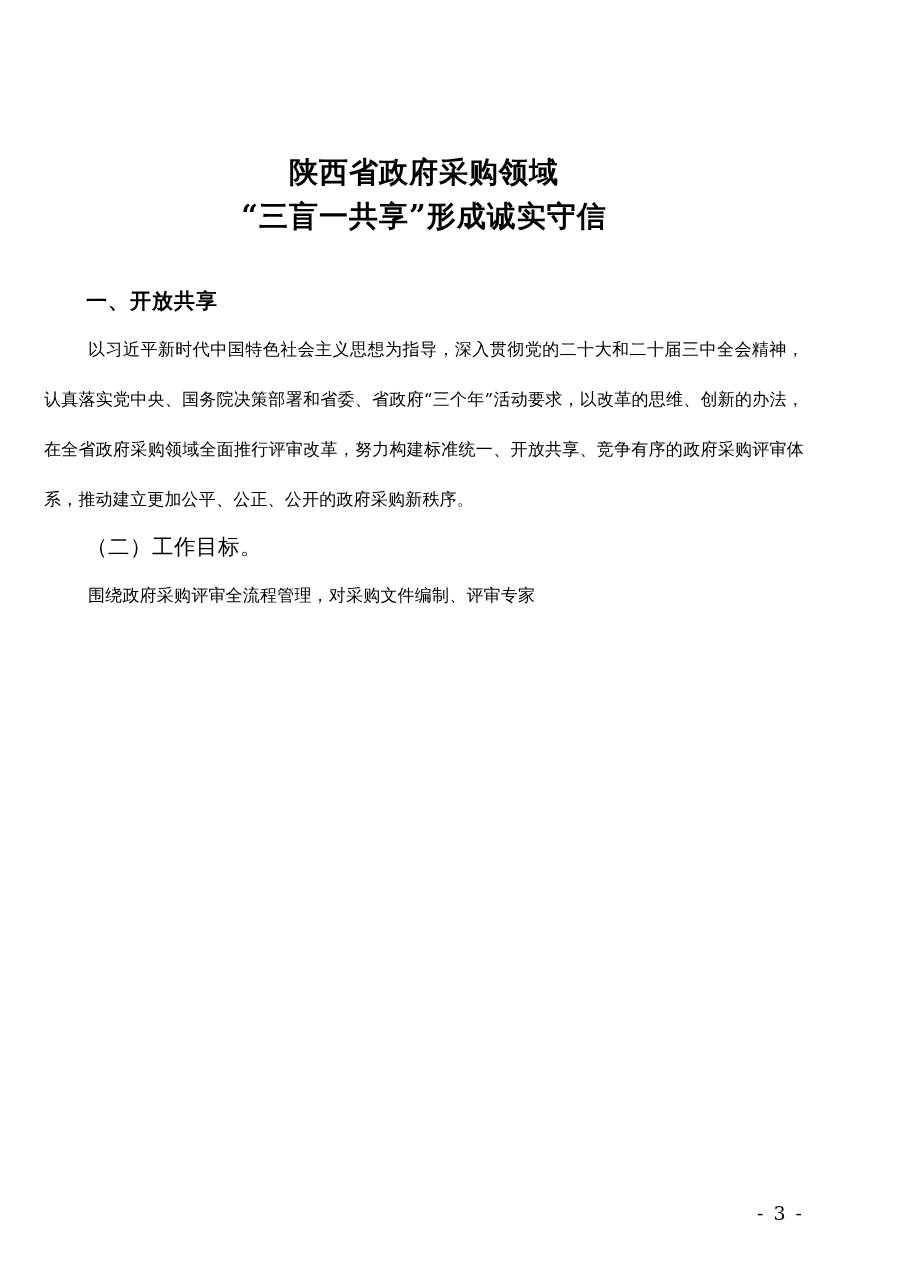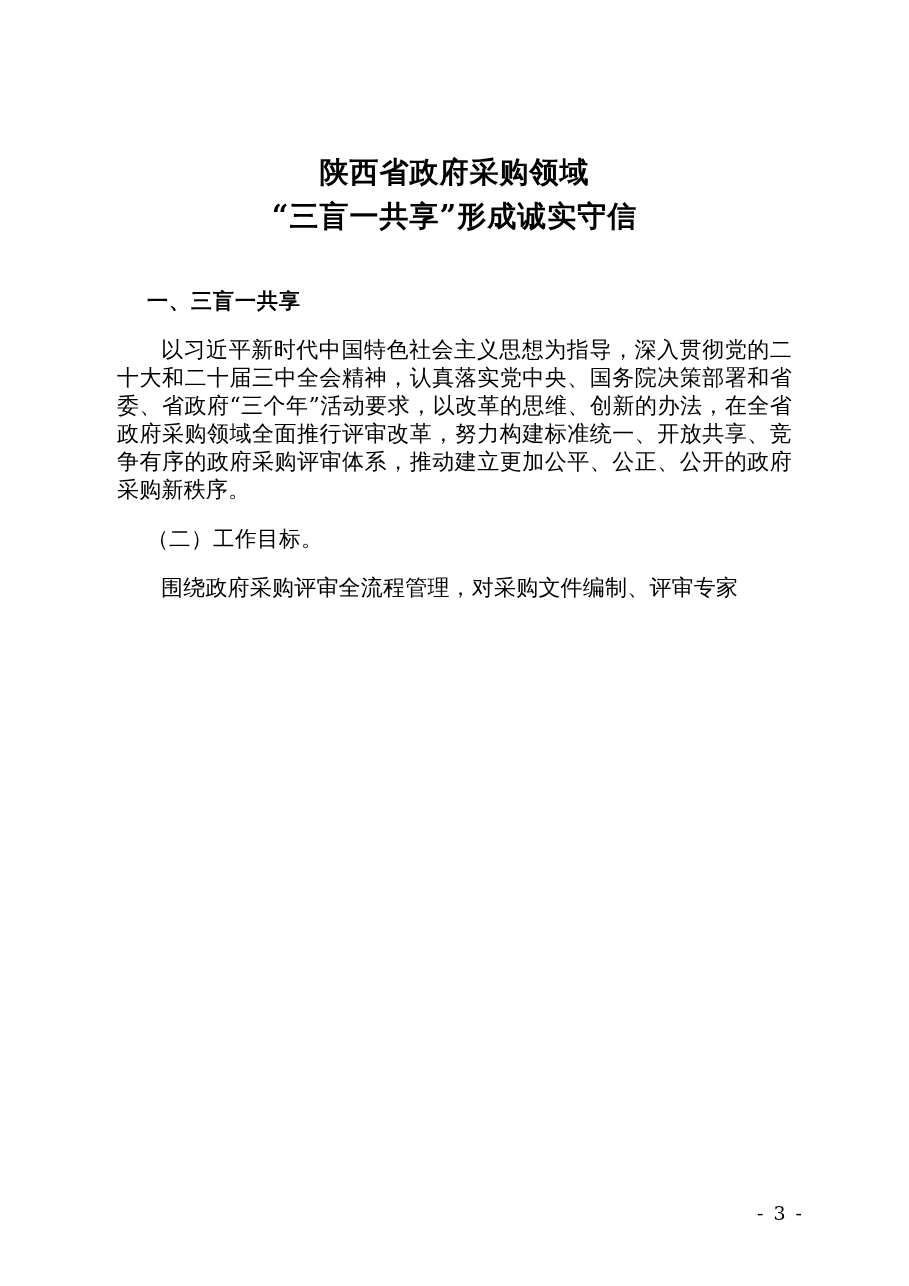--- a/index.html
+++ b/index.html
@@ -12,21 +12,21 @@
     height: 1286px;
     font-family: "DejaVu Serif", "Liberation Serif", serif;
     color: #000000;
     position: relative;
     overflow: hidden;
   }
   .page {
     box-sizing: border-box;
     width: 909px;
     height: 1286px;
-    padding: 150px 105px 40px 105px;
+    padding: 150px 105px 40px 44px;
     position: relative;
   }
   .doc-title {
     text-align: center;
     font-family: "DejaVu Serif", "Liberation Serif", serif;
     font-weight: bold;
     font-size: 29px;
     line-height: 44px;
     letter-spacing: 1px;
     margin: 0 0 40px 0;
@@ -45,23 +45,23 @@
     letter-spacing: 1px;
   }
   .subhead {
     font-size: 21.5px;
     line-height: 46px;
     margin: 0;
     text-indent: 42px;
     letter-spacing: 0.5px;
   }
   .para {
-    font-size: 22px;
-    line-height: 28px;
-    margin: 12px;
+    font-size: 17px;
+    line-height: 50px;
+    margin: 0;
     text-indent: 44px;
     text-align: justify;
     text-justify: inter-ideograph;
     letter-spacing: 0.2px;
   }
   .page-number {
     position: absolute;
     right: 105px;
     bottom: 62px;
     font-size: 19px;
@@ -72,21 +72,21 @@
 </head>
 <body>
 
 <div class="page">
 
   <div class="doc-title">
     <span class="line">陕西省政府采购领域</span>
     <span class="line">“三盲一共享”形成诚实守信</span>
   </div>
 
-  <h2 class="heading">一、三盲一共享</h2>
+  <h2 class="heading">一、开放共享</h2>
 
 
   <p class="para">以习近平新时代中国特色社会主义思想为指导，深入贯彻党的二十大和二十届三中全会精神，认真落实党中央、国务院决策部署和省委、省政府“三个年”活动要求，以改革的思维、创新的办法，在全省政府采购领域全面推行评审改革，努力构建标准统一、开放共享、竞争有序的政府采购评审体系，推动建立更加公平、公正、公开的政府采购新秩序。</p>
 
   <p class="subhead">（二）工作目标。</p>
 
 
 
   <p class="para">围绕政府采购评审全流程管理，对采购文件编制、评审专家</p>
 

